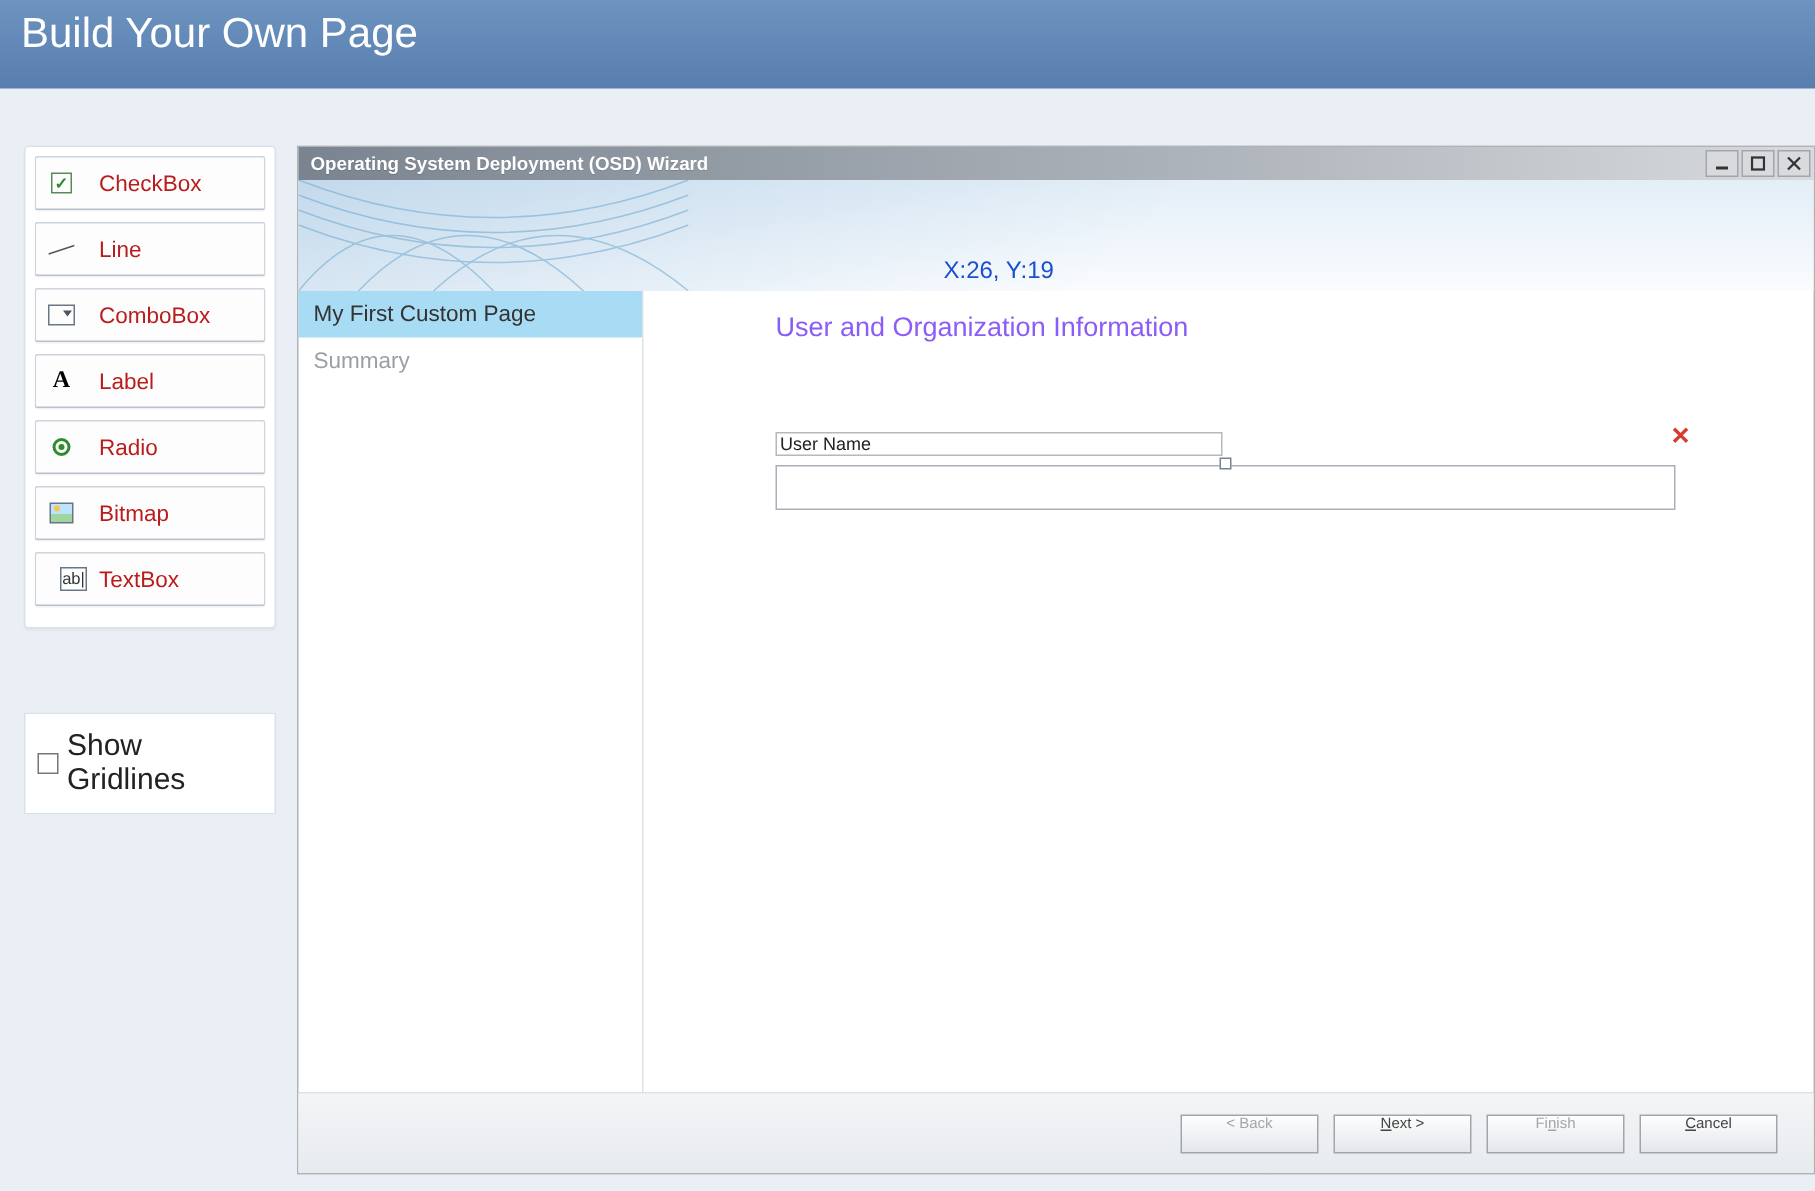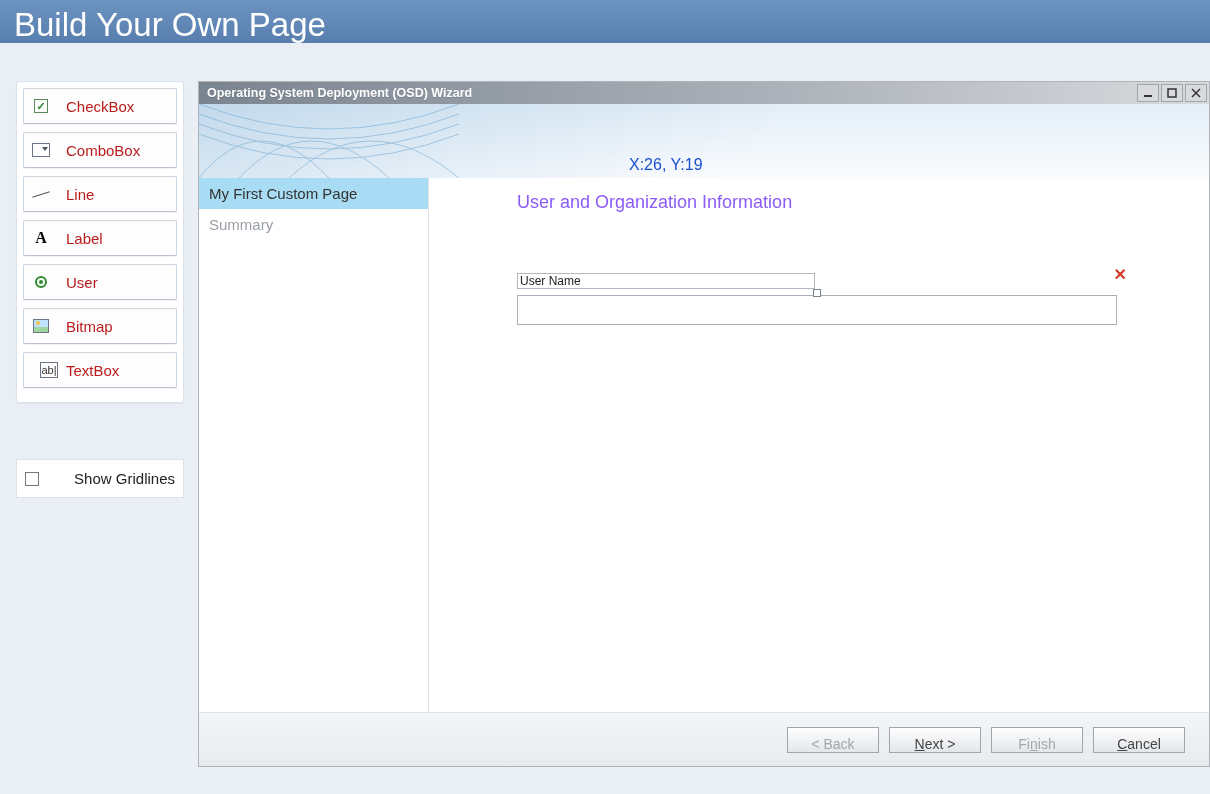--- a/index.html
+++ b/index.html
@@ -6,23 +6,23 @@
   html, body {
     margin: 0; padding: 0;
     font-family: "Segoe UI", Tahoma, sans-serif;
     background: #e9eff5;
     width: 1210px; height: 794px;
     overflow: hidden;
   }
   .header-bar {
     background: linear-gradient(to bottom, #6d93c0, #577eae);
     color: #fff;
-    font-size: 33px;
+    font-size: 28px;
     padding: 6px 14px 10px 14px;
-    height: 43px;
+    height: 59px;
     font-weight: 300;
   }
   .body-area {
     display: flex;
     align-items: flex-start;
     padding: 38px 0 0 16px;
   }
   .toolbox {
     width: 168px;
     background: #fff;
@@ -55,21 +55,21 @@
     font-size: 15px;
   }
   .gridlines-box {
     margin-top: 56px;
     background: #fff;
     border: 1px solid #d9e1ea;
     width: 168px;
     padding: 10px 8px;
     display: flex;
     align-items: center;
-    font-size: 15px;
+    font-size: 20px;
     color: #222;
     justify-content: space-between;
   }
   .gridlines-box .win-checkbox {
     width: 14px; height: 14px;
     border: 1px solid #777;
     background: #fff;
     margin-right: 6px;
     display: inline-block;
   }
@@ -224,23 +224,23 @@
     display: flex;
     justify-content: flex-end;
     align-items: center;
     padding-right: 24px;
     gap: 10px;
   }
   .wiz-footer .nav-btn {
     width: 92px; height: 26px;
     border: 1px solid #a1a6ac;
     background: linear-gradient(to bottom, #fefefe, #e3e6ea);
-    font-size: 14px;
+    font-size: 10px;
     color: #444;
-    display: flex; align-items: flex-end; justify-content: center;
+    display: flex; align-items: flex-start; justify-content: center;
     cursor: pointer;
   }
   .wiz-footer .nav-btn.disabled {
     color: #a2a7ad;
     cursor: default;
   }
   .nav-btn .ul { text-decoration: underline; }
   
   .ic-check { border:1px solid #5a8a5a; width:14px; height:14px; display:flex; align-items:center; justify-content:center; color:#2e8b2e; font-size:11px; font-weight:bold; }
   .ic-combo { width:18px; height:14px; border:1px solid #6a7684; position:relative; }
@@ -267,44 +267,44 @@
 
       <div class="tool-item">
         <span class="icon-box">
             <span class="ic-check">✓</span>
           </span>
         <span class="tool-label">CheckBox</span>
       </div>
 
       <div class="tool-item">
         <span class="icon-box">
+            <span class="ic-line"></span>
+          </span>
+        <span class="tool-label">Line</span>
+      </div>
+
+      <div class="tool-item">
+        <span class="icon-box">
             <span class="ic-combo"></span>
           </span>
         <span class="tool-label">ComboBox</span>
       </div>
 
       <div class="tool-item">
         <span class="icon-box">
-            <span class="ic-line"></span>
-          </span>
-        <span class="tool-label">Line</span>
-      </div>
-
-      <div class="tool-item">
-        <span class="icon-box">
             <span class="ic-label">A</span>
           </span>
         <span class="tool-label">Label</span>
       </div>
 
       <div class="tool-item">
         <span class="icon-box">
             <span class="ic-radio"></span>
           </span>
-        <span class="tool-label">User</span>
+        <span class="tool-label">Radio</span>
       </div>
 
       <div class="tool-item">
         <span class="icon-box">
             <span class="ic-bitmap"></span>
           </span>
         <span class="tool-label">Bitmap</span>
       </div>
 
       <div class="tool-item">

